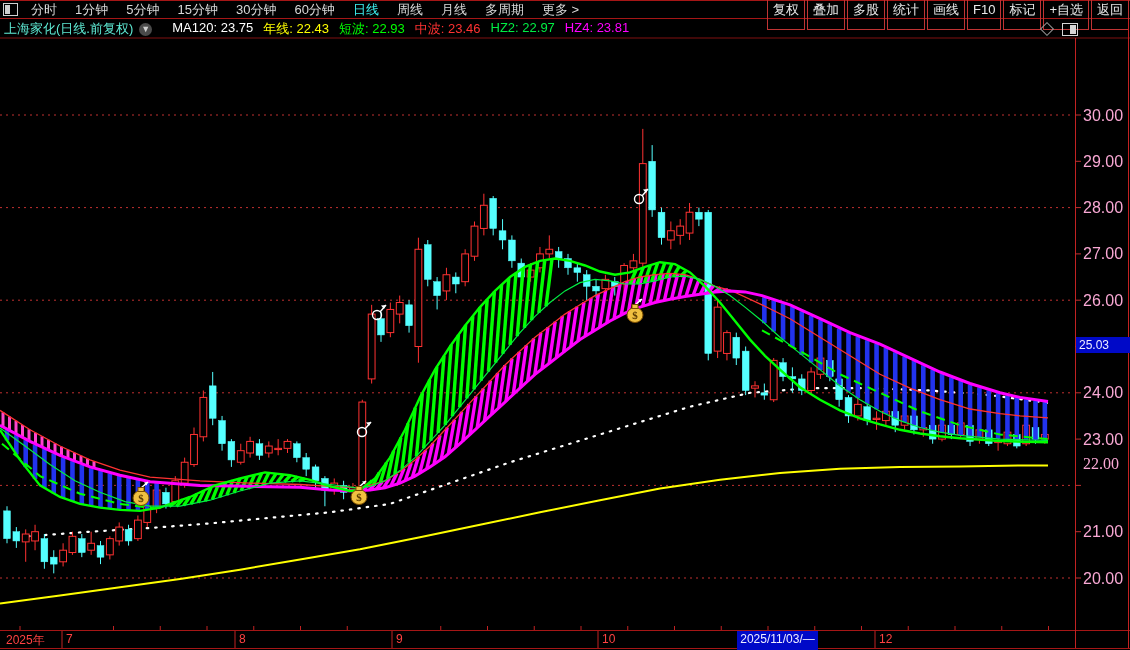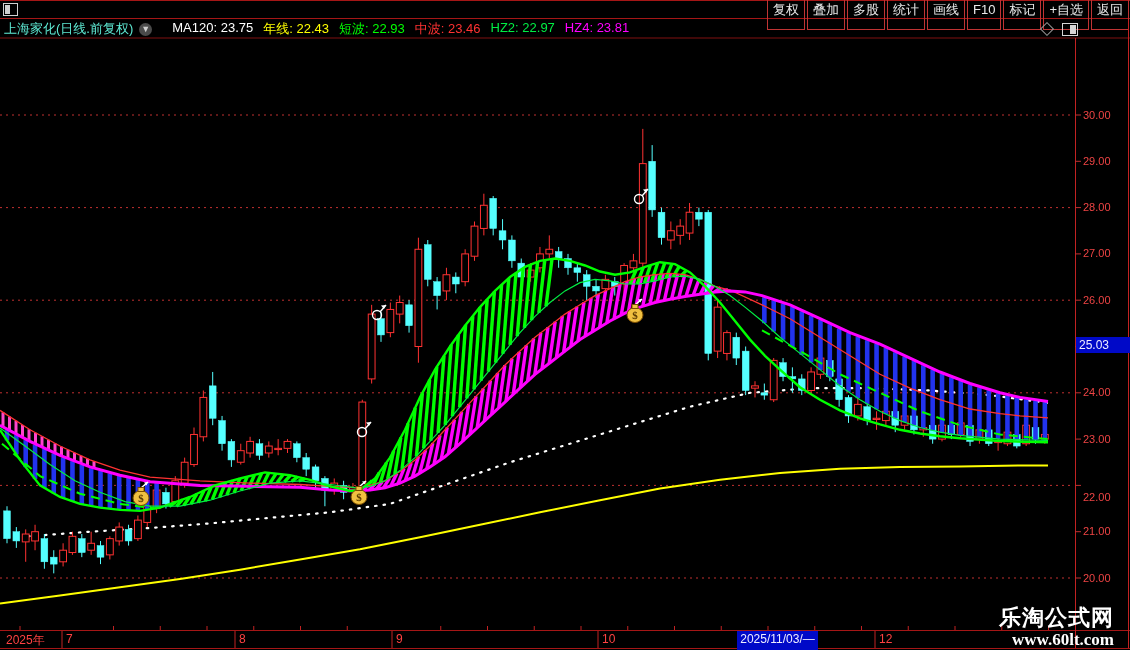--- a/index.html
+++ b/index.html
@@ -22,38 +22,51 @@
   .drop-circle{width:13px;height:13px;border-radius:50%;background:#4a4a4a;color:#cfcfcf;font-size:9px;
     line-height:13px;text-align:center;margin-left:6px;flex:0 0 auto;}
   #legend{display:flex;margin-left:10px;}
   .leg-item{margin-left:10px;white-space:nowrap;}
   #titlebar-icons{margin-left:auto;display:flex;align-items:center;margin-right:52px;}
   .diamond-icon{width:8px;height:8px;border:1px solid #9a9a9a;transform:rotate(45deg);margin-right:10px;}
   .panes-icon{width:14px;height:11px;border:1px solid #d5d5d5;position:relative;}
   .panes-icon::after{content:"";position:absolute;right:1px;top:1px;bottom:1px;width:6px;background:#d5d5d5;}
   
   #chart-svg{position:absolute;left:0;top:0;}
-  .yaxis-label{position:absolute;left:1083px;width:46px;color:#ef4444;font-size:11px;height:13px;line-height:13px;}
+  .yaxis-label{position:absolute;left:1083px;width:46px;color:#f9a8d4;font-size:16px;height:13px;line-height:13px;}
   #ycursor{position:absolute;left:1076px;width:53px;height:16px;background:#0009c8;color:#eeeeff;
     font-size:12px;line-height:16px;padding-left:3px;z-index:5;}
   #xaxis{position:absolute;left:0;top:631px;width:918px;height:17px;}
   .xaxis-label{position:absolute;top:1px;color:#ff4242;font-size:12px;white-space:nowrap;}
   #xcursor{position:absolute;top:631px;height:24px;background:#0009c8;color:#eeeeff;font-size:12px;
     line-height:16px;text-align:center;z-index:5;}
   
   #watermark{position:absolute;right:16px;bottom:1px;text-align:right;z-index:6;color:#fff;}
   #wm1{font-size:22px;font-weight:bold;letter-spacing:1px;line-height:24px;}
   #wm2{font-family:"Liberation Serif",serif;font-weight:bold;font-size:17px;line-height:19px;}
 </style>
 </head>
 <body>
 <div id="stage">
 
 <div id="topbar">
   <span class="win-icon"></span>
+  <div class="tmenu" id="tmenu-left">
+        <span class="tmenu-item">分时</span>
+        <span class="tmenu-item">1分钟</span>
+        <span class="tmenu-item">5分钟</span>
+        <span class="tmenu-item">15分钟</span>
+        <span class="tmenu-item">30分钟</span>
+        <span class="tmenu-item">60分钟</span>
+        <span class="tmenu-item active">日线</span>
+        <span class="tmenu-item">周线</span>
+        <span class="tmenu-item">月线</span>
+        <span class="tmenu-item">多周期</span>
+        <span class="tmenu-item">更多 &gt;</span>
+      </div>
   <div id="topbar-right">
         <span class="tbtn">复权</span>
         <span class="tbtn">叠加</span>
         <span class="tbtn">多股</span>
         <span class="tbtn">统计</span>
         <span class="tbtn">画线</span>
         <span class="tbtn">F10</span>
         <span class="tbtn">标记</span>
         <span class="tbtn">+自选</span>
         <span class="tbtn">返回</span>
@@ -579,34 +592,30 @@
 
 <div id="yaxis">
       <div class="yaxis-label" style="top: 108.5px;">30.00</div>
       <div class="yaxis-label" style="top: 154.8px;">29.00</div>
       <div class="yaxis-label" style="top: 201.1px;">28.00</div>
       <div class="yaxis-label" style="top: 247.4px;">27.00</div>
       <div class="yaxis-label" style="top: 293.7px;">26.00</div>
       <div class="yaxis-label" style="top: 340px;">25.00</div>
       <div class="yaxis-label" style="top: 386.3px;">24.00</div>
       <div class="yaxis-label" style="top: 432.6px;">23.00</div>
-      <div class="yaxis-label" style="top: 491px;">22.00</div>
+      <div class="yaxis-label" style="top: 457px; font-family: Liberation Serif, serif;">22.00</div>
       <div class="yaxis-label" style="top: 525.2px;">21.00</div>
       <div class="yaxis-label" style="top: 571.5px;">20.00</div>
     </div>
 <div id="ycursor" style="top: 337.111px;">25.03</div>
 
 <div id="xaxis">
       <div class="xaxis-label" style="left: 6px;">2025年</div>
       <div class="xaxis-label" style="left: 66px;">7</div>
       <div class="xaxis-label" style="left: 239px;">8</div>
       <div class="xaxis-label" style="left: 396px;">9</div>
       <div class="xaxis-label" style="left: 602px;">10</div>
       <div class="xaxis-label" style="left: 879px;">12</div>
     </div>
 <div id="xcursor" style="left: 737px; width: 81px;">2025/11/03/—</div>
 
-<div id="watermark">
-  <div id="wm1">乐淘公式网</div>
-  <div id="wm2">www.60lt.com</div>
+
 </div>
 
-</div>
-
 </body></html>

